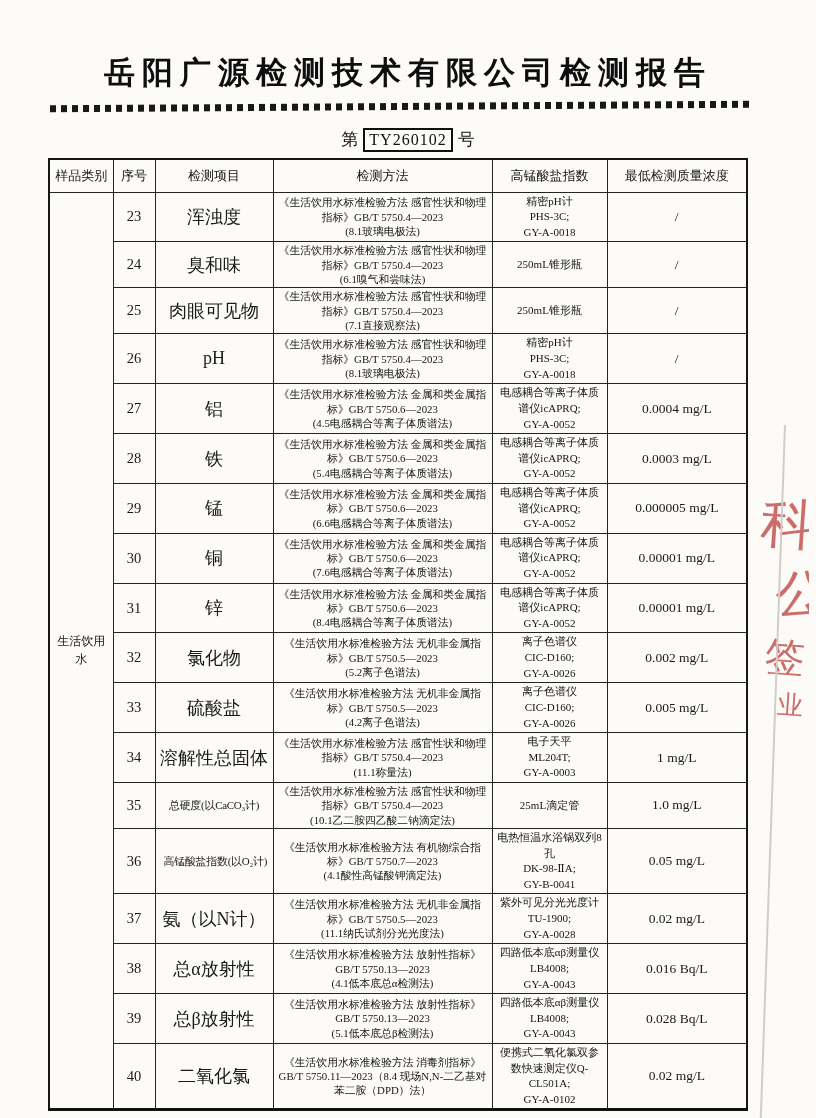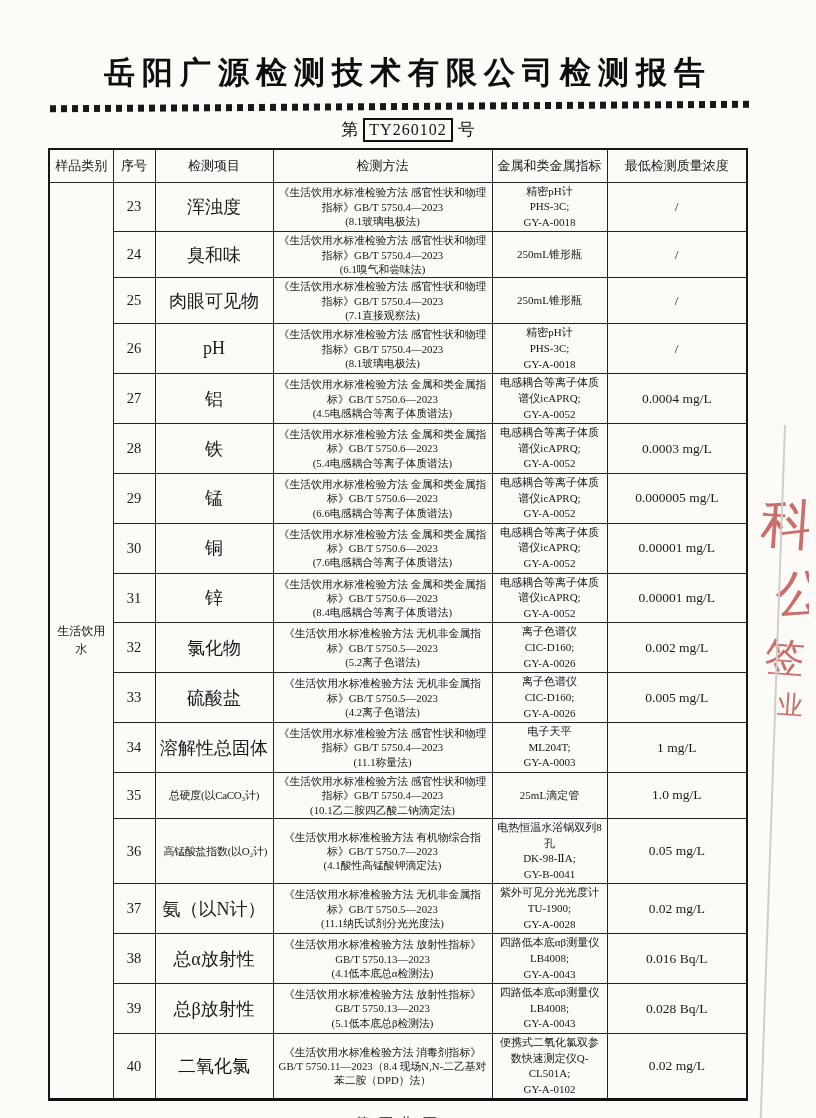--- a/index.html
+++ b/index.html
@@ -28,21 +28,21 @@
     color:#0e0e0e;
     white-space:nowrap;
   }
   .dotted-rule {
     margin:9px 0 0 50px;
     width:702px; height:7px;
     background:repeating-linear-gradient(90deg,#181818 0 6px,transparent 6px 11px);
     transform:rotate(-0.35deg);
   }
   .report-no {
-    margin-top:8px;
+    margin-top:18px;
     text-align:center;
     font-size:17px;
     color:#111;
   }
   .report-no .no-box {
     display:inline-block;
     border:2px solid #101010;
     padding:0 4px;
     margin:0 5px;
     font-size:16px;
@@ -133,21 +133,21 @@
       <col style="width:219px">
         <col style="width:115px">
         <col style="width:140px">
     </colgroup>
     <thead>
       <tr>
         <th>样品类别</th>
         <th>序号</th>
         <th>检测项目</th>
         <th>检测方法</th>
-        <th>金属和类金属指标</th>
+        <th>高锰酸盐指数</th>
         <th>最低检测质量浓度</th>
       </tr>
     </thead>
     <tbody>
         <tr>
           <td class="cat" rowspan="18">生活饮用水</td>
           <td class="no">23</td>
           <td class="item">浑浊度</td>
           <td class="method">
             <div>《生活饮用水标准检验方法 感官性状和物理指标》GB/T 5750.4—2023</div>

